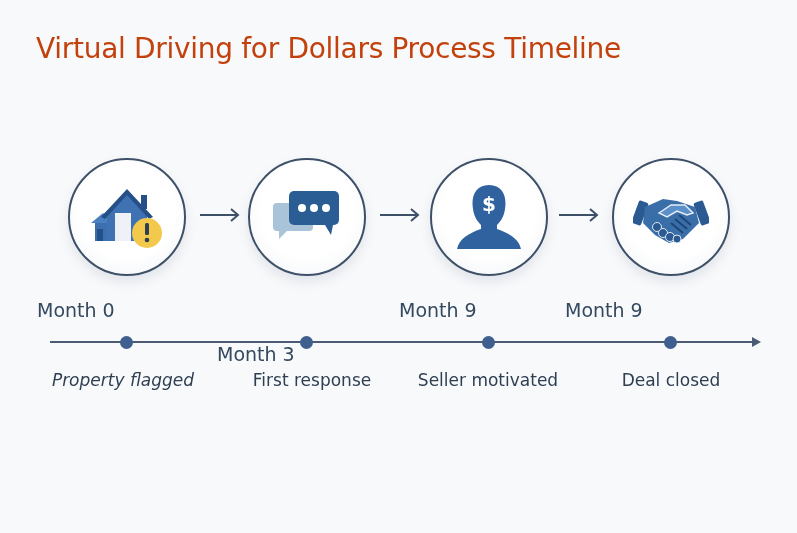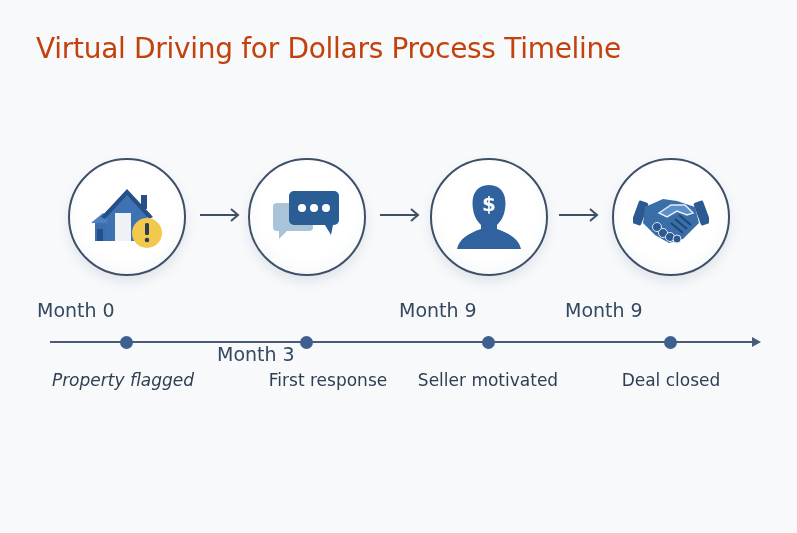--- a/index.html
+++ b/index.html
@@ -85,15 +85,15 @@
 <div class="month" style="left:565px; top:299px;">Month 9</div>
 
 <div class="line"></div>
 <div class="arrowhead"></div>
 <div class="dot" style="left:120px;"></div>
 <div class="dot" style="left:300px;"></div>
 <div class="dot" style="left:482px;"></div>
 <div class="dot" style="left:664px;"></div>
 
 <div class="desc" style="left:23px;font-style:italic;">Property flagged</div>
-<div class="desc" style="left:228px;">First response</div>
+<div class="desc" style="left:212px;">First response</div>
 <div class="desc" style="left:388px;text-align:center;">Seller motivated</div>
 <div class="desc" style="left:571px;">Deal closed</div>
 
 </body></html>

